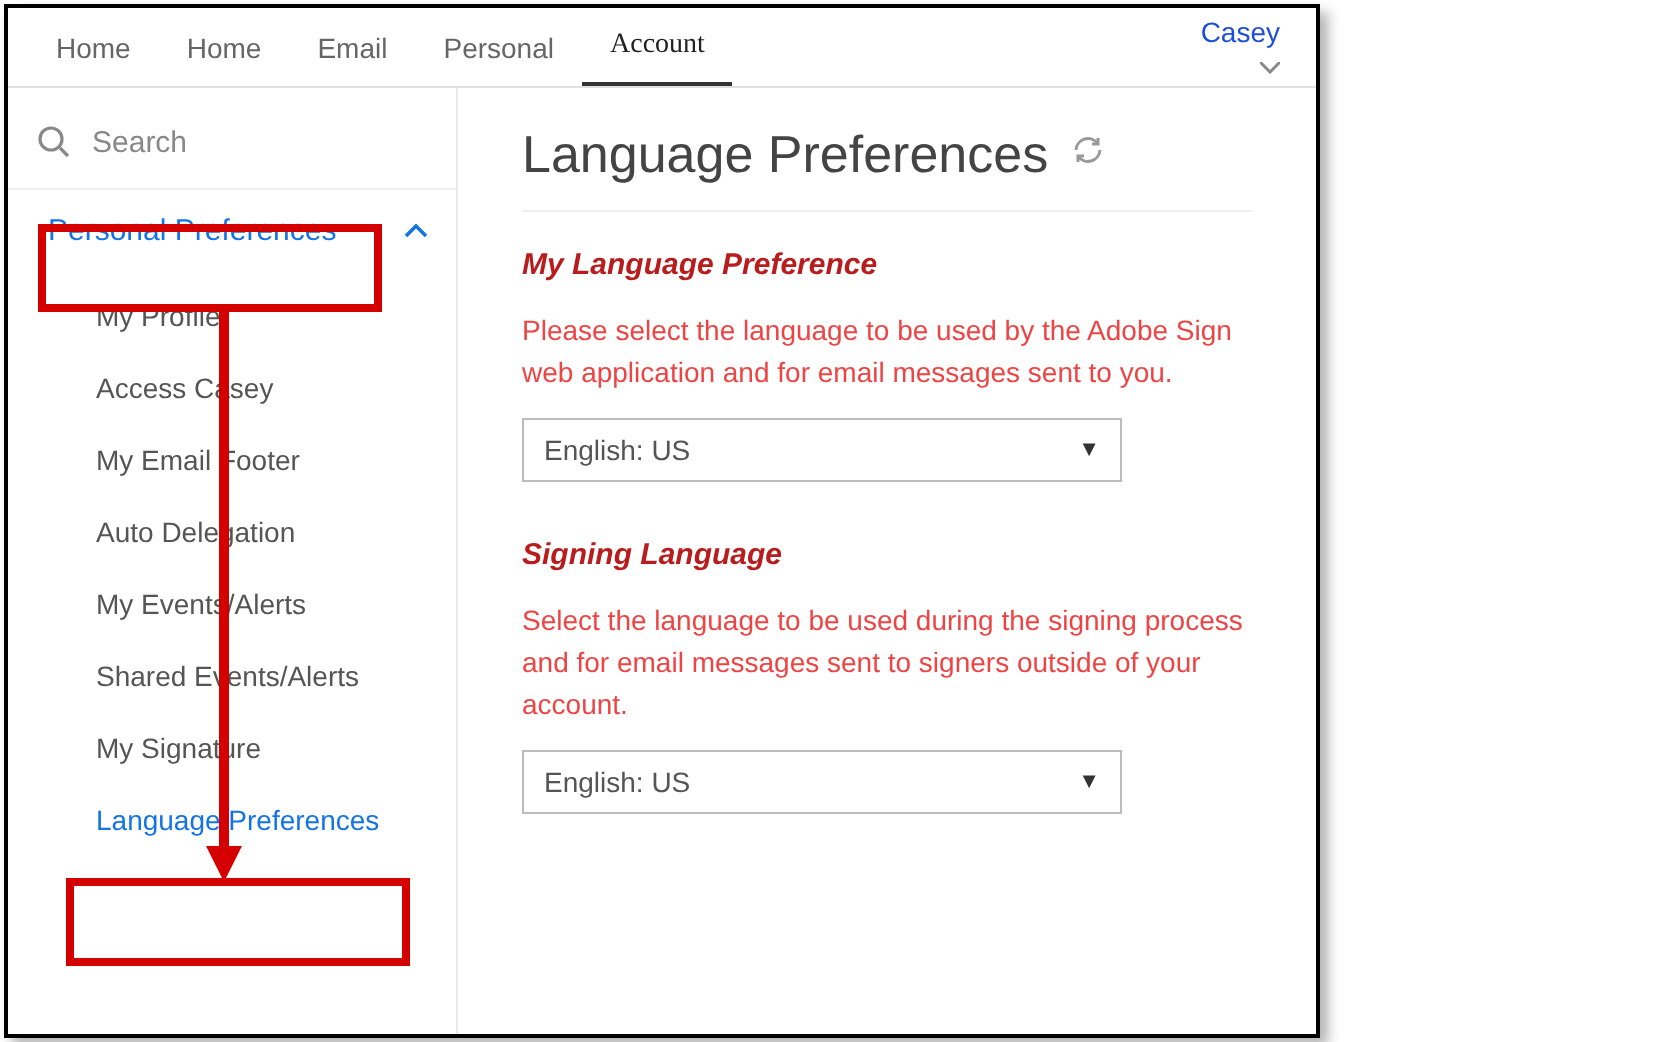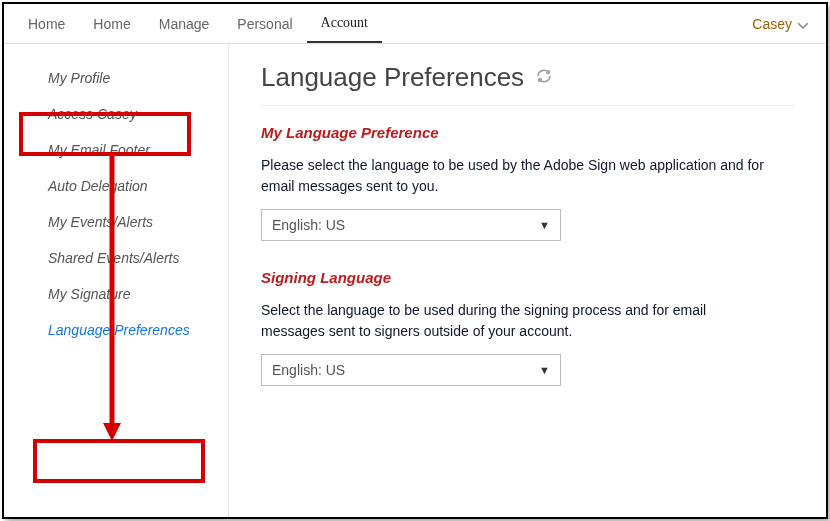--- a/index.html
+++ b/index.html
@@ -1,74 +1,91 @@
 <!DOCTYPE html>
 <html><head>
   <meta charset="utf-8">
   <style>
     * { margin: 0; padding: 0; box-sizing: border-box; }
     body { font-family: 'Segoe UI', Arial, sans-serif; background: #fff; width: 830px; height: 521px; overflow: hidden; position: relative; }
-    .frame { border: 2px solid #000; width: 826px; height: 517px; margin: 2px; box-shadow: 4px 4px 6px rgba(0,0,0,0.3); position: relative; background: #fff; }
+    .frame { border: 2px solid #000; width: 658px; height: 517px; margin: 2px; box-shadow: 4px 4px 6px rgba(0,0,0,0.3); position: relative; background: #fff; }
     .topnav { display: flex; align-items: center; height: 40px; border-bottom: 1px solid #e0e0e0; padding: 0 10px; }
     .topnav-item { padding: 10px 14px; color: #666; font-size: 14px; cursor: pointer; }
     .topnav-item.active { color: #222; font-weight: 500; border-bottom: 2px solid #333; margin-top: 1px; font-family: Liberation Serif, serif; }
     .topnav-spacer { flex: 1; }
-    .user-menu { display: flex; align-items: flex-end; color: #a16207; font-size: 14px; cursor: pointer; padding: 0 8px; }
+    .user-menu { display: flex; align-items: flex-end; color: #1d4ed8; font-size: 14px; cursor: pointer; padding: 0 8px; flex-direction: column; }
     .user-caret { margin-left: 6px; }
     .content { display: flex; height: calc(100% - 40px); }
     .sidebar { width: 225px; border-right: 1px solid #e8e8e8; padding-top: 12px; }
     .search-box { display: flex; align-items: center; padding: 6px 14px 14px 14px; border-bottom: 1px solid #eee; }
     .search-icon { width: 18px; height: 18px; margin-right: 10px; }
     .search-text { color: #888; font-size: 15px; }
     .sidebar-section { }
     .section-header { display: flex; align-items: center; justify-content: space-between; padding: 12px 14px 12px 20px; position: relative; }
     .section-header-text { color: #1473e6; font-size: 15px; }
     .chevron { color: #1473e6; font-size: 13px; }
     .sidebar-items { padding: 4px 0 0 0; }
-    .sidebar-item { padding: 10px 10px 10px 44px; color: #555; font-size: 14px; cursor: pointer; font-style: italic; }
+    .sidebar-item { padding: 10px 10px 10px 44px; color: #555; font-size: 14px; cursor: pointer; }
     .sidebar-item.selected { color: #1473e6; }
     .main { flex: 1; padding: 18px 32px; }
     .page-title-row { display: flex; align-items: center; margin-bottom: 6px; }
     .page-title { font-size: 26px; color: #444; font-weight: 300; }
     .refresh-icon { margin-left: 12px; color: #999; }
     .divider { border: none; border-top: 1px solid #eee; margin: 12px 0 18px 0; }
     .section-title { font-size: 15px; color: #b91c1c; font-weight: 600; margin-bottom: 14px; font-style: italic; }
-    .section-desc { font-size: 14px; color: #0f172a; line-height: 1.5; margin-bottom: 12px; max-width: 510px; }
+    .section-desc { font-size: 14px; color: #ef4444; line-height: 1.5; margin-bottom: 12px; max-width: 510px; }
     .select-box { width: 300px; height: 32px; border: 1px solid #bbb; display: flex; align-items: center; justify-content: space-between; padding: 12px 10px; font-size: 14px; color: #555; cursor: pointer; margin-bottom: 28px; }
     .select-caret { font-size: 11px; color: #333; }
     
     .annot-box { position: absolute; border: 4px solid #d40000; background: transparent; pointer-events: none; z-index: 10; }
     .annot-box.box1 { left: 15px; top: 108px; width: 172px; height: 44px; }
     .annot-box.box2 { left: 29px; top: 435px; width: 172px; height: 44px; }
     .annot-arrow { position: absolute; left: 98px; top: 151px; width: 20px; height: 286px; pointer-events: none; z-index: 9; }
   </style>
 </head>
 <body>
 
 <div class="frame">
   <div class="topnav">
     <div class="topnav-item">Home</div>
     <div class="topnav-item">Home</div>
-    <div class="topnav-item">Manage</div>
+    <div class="topnav-item">Email</div>
     <div class="topnav-item">Personal</div>
     <div class="topnav-item active">Account</div>
     <div class="topnav-spacer"></div>
     <div class="user-menu">
       <span>Casey</span>
       <span class="user-caret">
         <svg width="10" height="6" viewBox="0 0 10 6">
             <path d="M0 0 L5 5 L10 0" fill="none" stroke="#888" stroke-width="1.5"></path>
           </svg>
       </span>
     </div>
   </div>
 
   <div class="content">
     <div class="sidebar">
+      <div class="search-box">
+        <span class="search-icon">
+          <svg width="18" height="18" viewBox="0 0 18 18">
+              <circle cx="7.5" cy="7.5" r="5.5" fill="none" stroke="#888" stroke-width="1.6"></circle>
+              <line x1="12" y1="12" x2="16" y2="16" stroke="#888" stroke-width="1.6"></line>
+            </svg>
+        </span>
+        <span class="search-text">Search</span>
+      </div>
       <div class="sidebar-section">
+        <div class="section-header">
+          <span class="section-header-text">Personal Preferences</span>
+          <span class="chevron">
+            <svg width="12" height="8" viewBox="0 0 12 8">
+                <path d="M1 6 L6 1 L11 6" fill="none" stroke="#1473e6" stroke-width="1.8"></path>
+              </svg>
+          </span>
+        </div>
         <div class="sidebar-items">
           <div class="sidebar-item">My Profile</div>
           <div class="sidebar-item">Access Casey</div>
           <div class="sidebar-item">My Email Footer</div>
           <div class="sidebar-item">Auto Delegation</div>
           <div class="sidebar-item">My Events/Alerts</div>
           <div class="sidebar-item">Shared Events/Alerts</div>
           <div class="sidebar-item">My Signature</div>
           <div class="sidebar-item selected">Language Preferences</div>
         </div>

